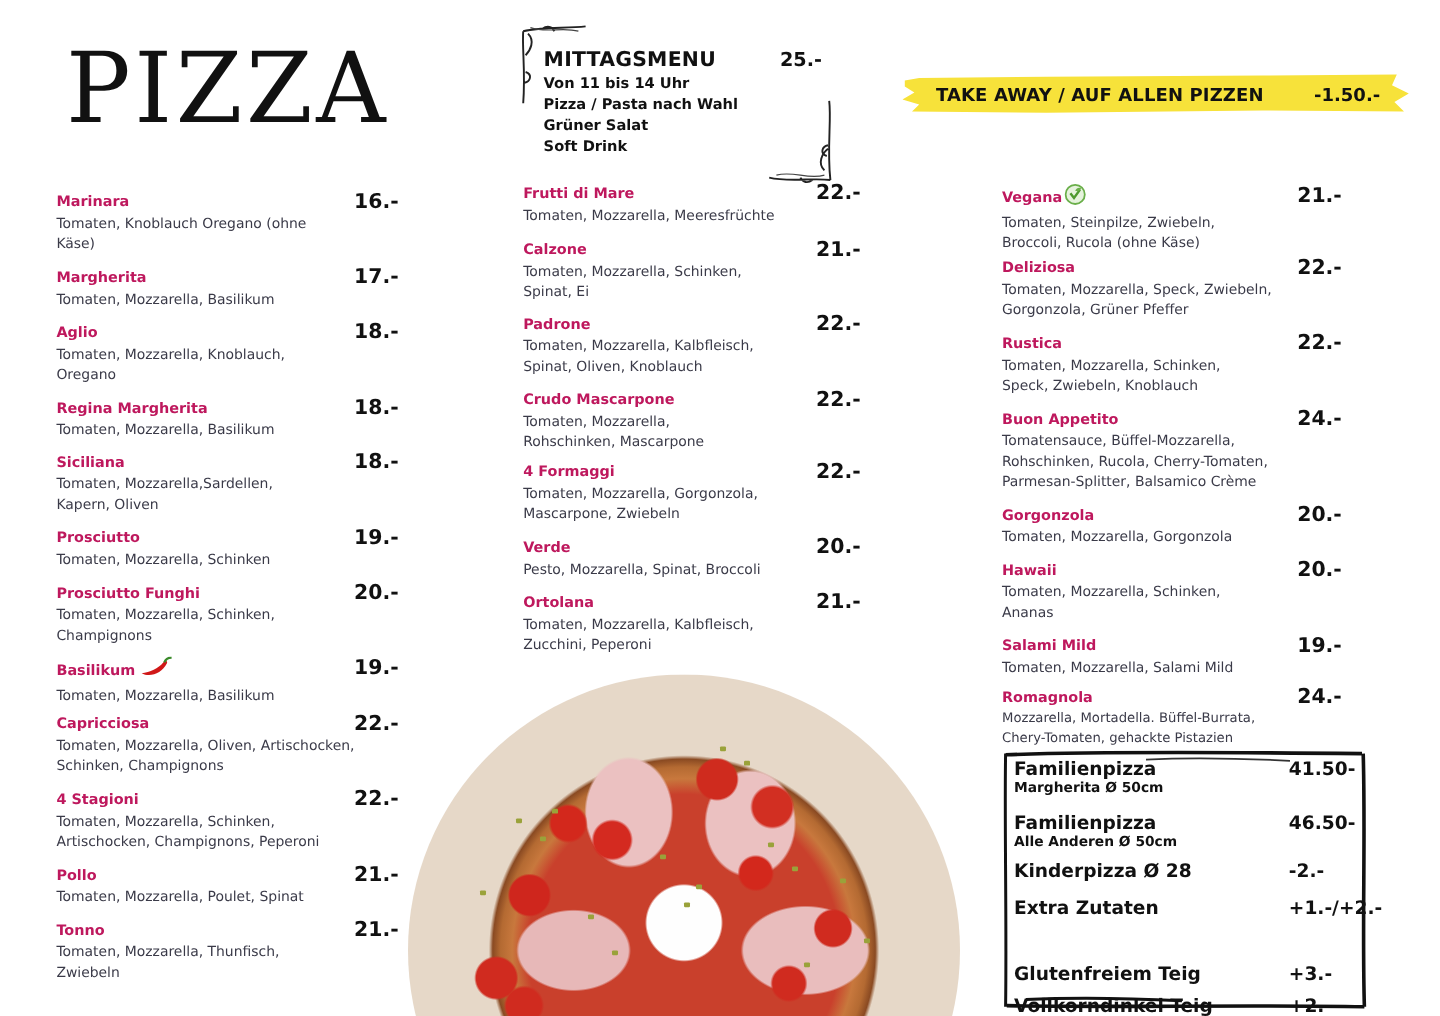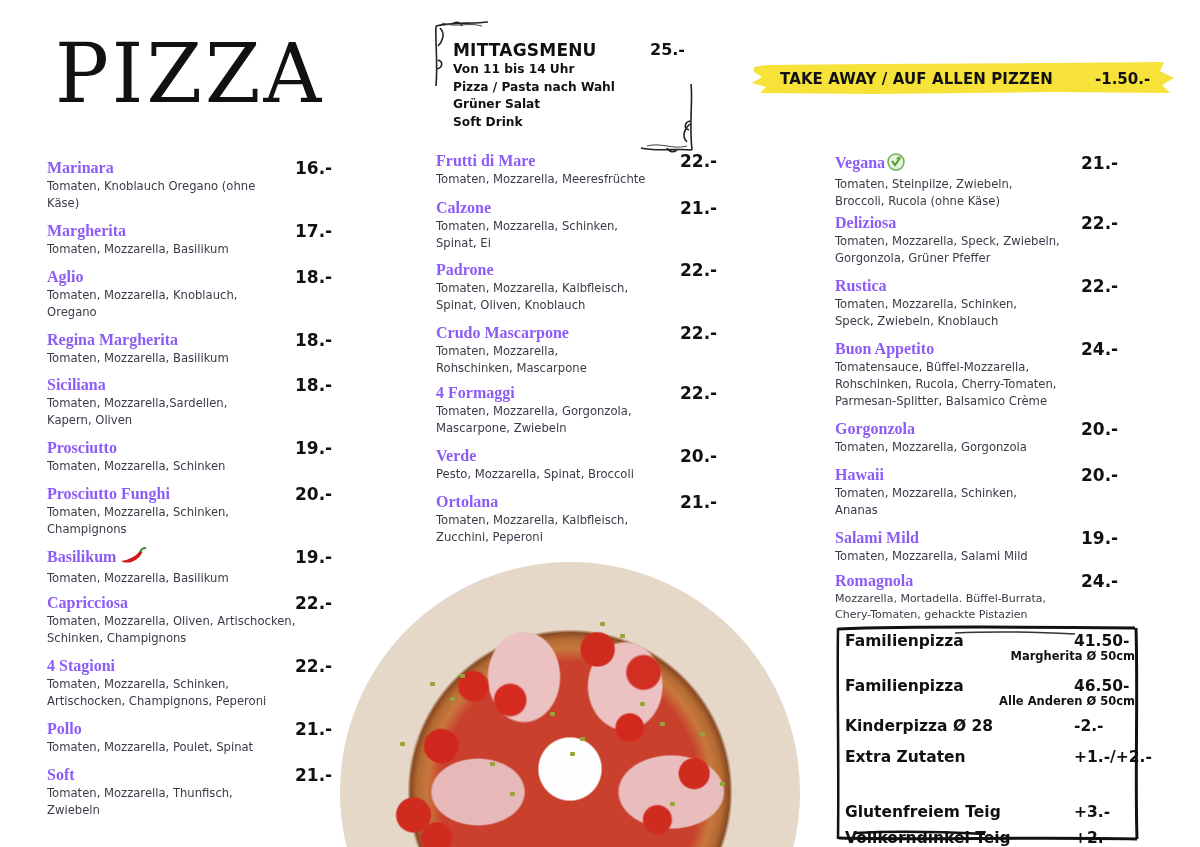--- a/index.html
+++ b/index.html
@@ -23,21 +23,21 @@
 
   
   .banner { position:absolute; left:752px; top:61px; width:424px; height:34px; }
   .banner svg { position:absolute; left:0; top:0; }
   .banner .btext { position:absolute; left:28px; top:9px; font-size:15px; font-weight:bold; letter-spacing:0.1px; }
   .banner .bprice { position:absolute; left:343px; top:9px; font-size:15px; font-weight:bold; }
 
   
   .col { position:absolute; }
   .item { position:absolute; width:290px; }
-  .item .name { font-size:16px; font-weight:bold; line-height:20px; white-space:nowrap; color:#8b5cf6;font-family:Liberation Serif, serif; }
+  .item .name { font-size:12px; font-weight:bold; line-height:20px; white-space:nowrap; color:#be185d; }
   .item .price { position:absolute; top:0; font-size:17px; font-weight:bold; line-height:20px; color:#111; }
   .item .desc { font-size:11.6px; color:#3a3a48; line-height:17px; margin-top:0px; }
   .col1 .item .price { left:248px; }
   .col2 .item .price { left:244px; }
   .col3 .item .price { left:246px; }
 
   .icon-inline { display:inline-block; vertical-align:middle; margin-left:2px; }
 
   
   .pizza-photo {
@@ -61,21 +61,21 @@
       radial-gradient(ellipse at 62% 27%, #ebc1c1 0 9%, transparent 9.5%),
       radial-gradient(circle at 50% 50%, #c9402c 0 40%, #c8783d 44%, #b46a32 47%, #8a4a22 49%, #e6d8c8 50%);
   }
   .pizza-photo .crumb { position:absolute; width:5px; height:4px; background:#9aa23a; border-radius:1px; }
 
   
   .extras { position:absolute; left:835px; top:625px; width:306px; height:218px; }
   .extras svg { position:absolute; left:0; top:0; }
   .extras .row { position:absolute; left:10px; width:290px; }
   .extras .rname { font-size:15.5px; font-weight:bold; line-height:18px; color:#111; }
-  .extras .rsub { font-size:11.5px; font-weight:bold; line-height:12px; color:#111;text-align:right; }
+  .extras .rsub { font-size:11.5px; font-weight:bold; line-height:12px; color:#111; }
   .extras .rprice { position:absolute; left:229px; top:0; font-size:15.5px; font-weight:bold; color:#111; }
 </style>
 </head>
 <body>
 
 <div class="title">PIZZA</div>
 
 <div class="lunch">
   <svg class="deco-tl" viewBox="0 0 60 70" width="60" height="70">
     <path d="M4 6 C 20 2, 40 4, 56 2 M4 6 C 3 20, 6 40, 4 66 M8 8 C 14 14, 10 22, 6 26 M20 4 c4 -3 8 -2 10 2 M6 40 c6 2 4 8 -1 9" fill="none" stroke="#222" stroke-width="1.6"></path>
@@ -156,21 +156,21 @@
     <div class="name">4 Stagioni</div>
     <div class="price">22.-</div>
     <div class="desc" style="width:260px;">Tomaten, Mozzarella, Schinken, Artischocken, Champignons, Peperoni</div>
   </div>
   <div class="item" style="left:47px; top:719px;">
     <div class="name">Pollo</div>
     <div class="price">21.-</div>
     <div class="desc">Tomaten, Mozzarella, Poulet, Spinat</div>
   </div>
   <div class="item" style="left:47px; top:765px;">
-    <div class="name">Soft</div>
+    <div class="name">Tonno</div>
     <div class="price">21.-</div>
     <div class="desc" style="width:215px;">Tomaten, Mozzarella, Thunfisch, Zwiebeln</div>
   </div>
 </div>
 
 <div class="col col2">
   <div class="item" style="left:436px; top:151px;">
     <div class="name">Frutti di Mare</div>
     <div class="price">22.-</div>
     <div class="desc" style="width:245px;">Tomaten, Mozzarella, Meeresfrüchte</div>

